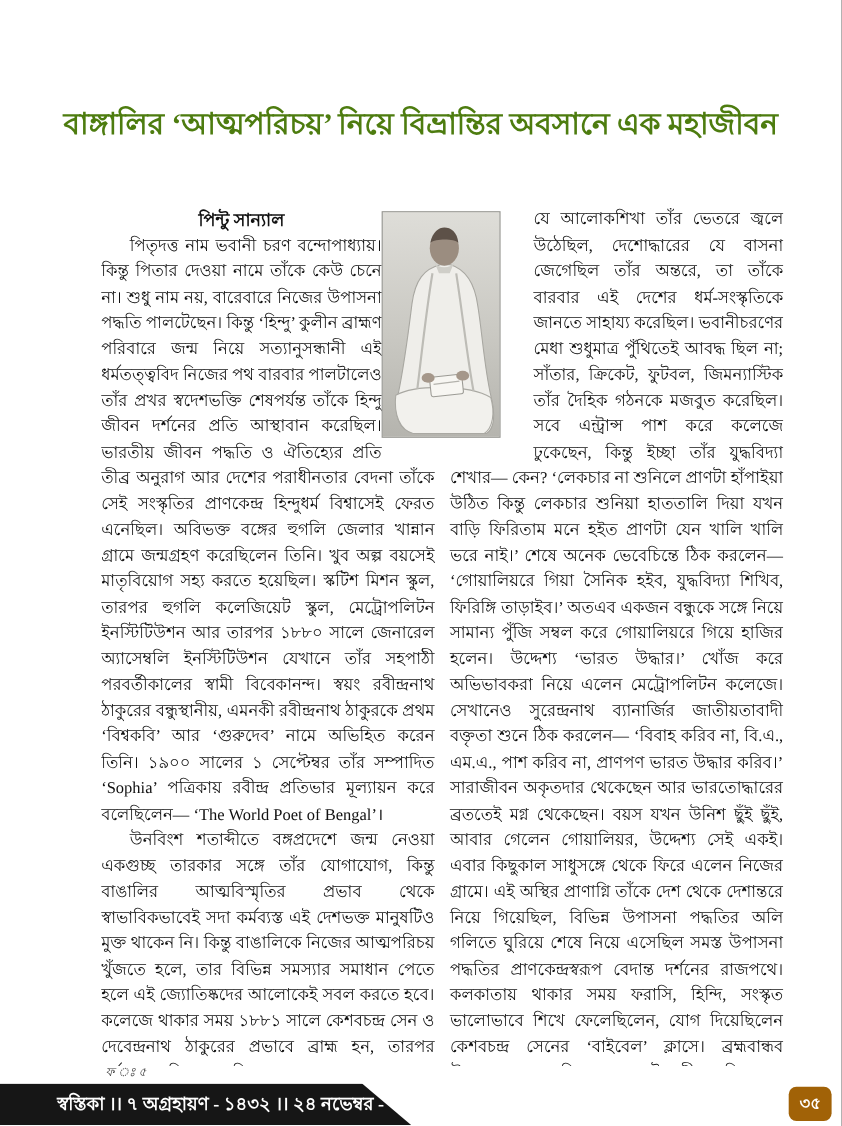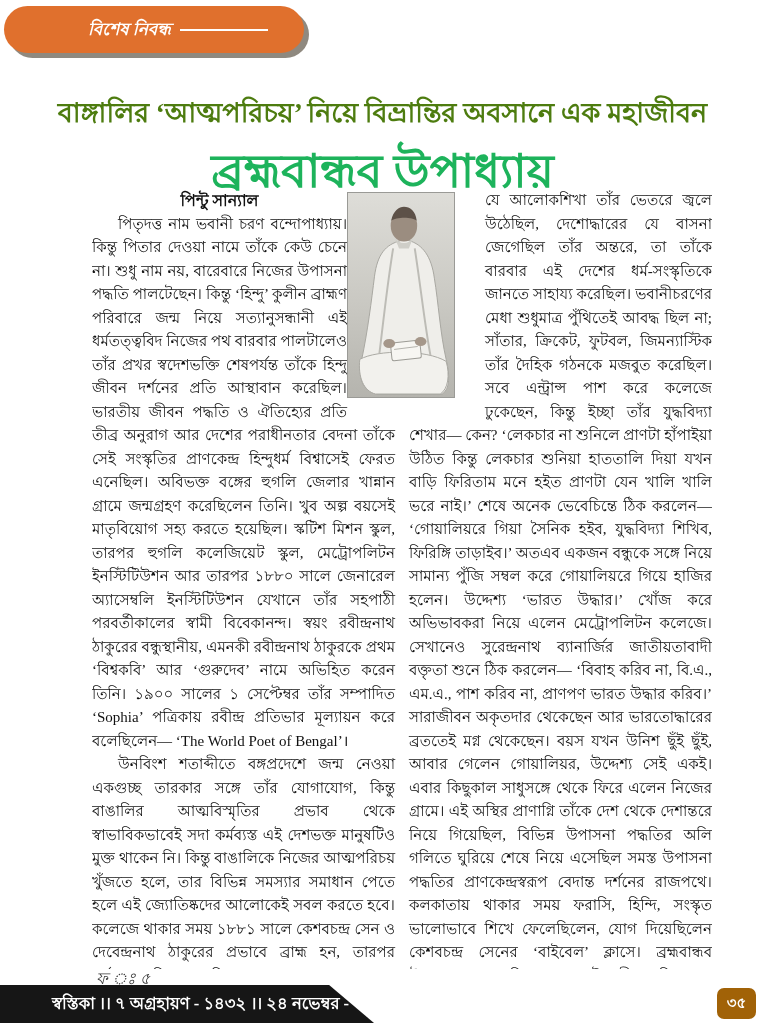--- a/index.html
+++ b/index.html
@@ -48,21 +48,21 @@
   .spacer-left  { float:left;  width:76px; height:216px; }
   
   .photo {
     position:absolute; top:192px; left:347px; width:108px; height:206px;
     border:1px solid #9a9a96; box-sizing:border-box; background:#d7d6d1;
   }
   .photo svg { display:block; width:100%; height:100%; }
   
   .sig-mark {
     position:absolute; top:966px; left:96px;
-    font-size:16px; font-style:italic; color:#3a3a3a;
+    font-size:11px; font-style:italic; color:#3a3a3a;
   }
   .footer-bar {
     position:absolute; top:985px; left:0; width:374px; height:38px;
     background:#161616;
     clip-path:polygon(0 0, 88% 0, 100% 100%, 0 100%);
     display:flex; align-items:center;
   }
   .footer-text {
     color:#ffffff; font-size:16.5px; font-weight:700;
     margin-left:52px; white-space:nowrap;
@@ -72,27 +72,22 @@
     background:#a16207; border-radius:7px; color:#ffffff;
     display:flex; align-items:center; justify-content:center;
     font-size:15px; font-weight:700;
   }
 </style>
 </head>
 <body>
 
 <div class="page">
 
-  <div class="badge">
-    <span class="badge-text">বিশেষ নিবন্ধ</span>
-    <span class="badge-rule"></span>
-  </div>
 
   <div class="title">বাঙ্গালির ‘আত্মপরিচয়’ নিয়ে বিভ্রান্তির অবসানে এক মহাজীবন</div>
-  <div class="subtitle">ব্রহ্মবান্ধব উপাধ্যায়</div>
 
   <div class="body-area">
     <div class="col col-left">
       <div class="spacer-right"></div>
       <div class="author">পিন্টু সান্যাল</div>
       <p>পিতৃদত্ত নাম ভবানী চরণ বন্দোপাধ্যায়। কিন্তু পিতার দেওয়া নামে তাঁকে কেউ চেনে না। শুধু নাম নয়, বারেবারে নিজের উপাসনা পদ্ধতি পালটেছেন। কিন্তু ‘হিন্দু’ কুলীন ব্রাহ্মণ পরিবারে জন্ম নিয়ে সত্যানুসন্ধানী এই ধর্মতত্ত্ববিদ নিজের পথ বারবার পালটালেও তাঁর প্রখর স্বদেশভক্তি শেষপর্যন্ত তাঁকে হিন্দু জীবন দর্শনের প্রতি আস্থাবান করেছিল। ভারতীয় জীবন পদ্ধতি ও ঐতিহ্যের প্রতি তীব্র অনুরাগ আর দেশের পরাধীনতার বেদনা তাঁকে সেই সংস্কৃতির প্রাণকেন্দ্র হিন্দুধর্ম বিশ্বাসেই ফেরত এনেছিল। অবিভক্ত বঙ্গের হুগলি জেলার খান্নান গ্রামে জন্মগ্রহণ করেছিলেন তিনি। খুব অল্প বয়সেই মাতৃবিয়োগ সহ্য করতে হয়েছিল। স্কটিশ মিশন স্কুল, তারপর হুগলি কলেজিয়েট স্কুল, মেট্রোপলিটন ইনস্টিটিউশন আর তারপর ১৮৮০ সালে জেনারেল অ্যাসেম্বলি ইনস্টিটিউশন যেখানে তাঁর সহপাঠী পরবর্তীকালের স্বামী বিবেকানন্দ। স্বয়ং রবীন্দ্রনাথ ঠাকুরের বন্ধুস্থানীয়, এমনকী রবীন্দ্রনাথ ঠাকুরকে প্রথম ‘বিশ্বকবি’ আর ‘গুরুদেব’ নামে অভিহিত করেন তিনি। ১৯০০ সালের ১ সেপ্টেম্বর তাঁর সম্পাদিত ‘Sophia’ পত্রিকায় রবীন্দ্র প্রতিভার মূল্যায়ন করে বলেছিলেন— ‘The World Poet of Bengal’।</p>
       <p>উনবিংশ শতাব্দীতে বঙ্গপ্রদেশে জন্ম নেওয়া একগুচ্ছ তারকার সঙ্গে তাঁর যোগাযোগ, কিন্তু বাঙালির আত্মবিস্মৃতির প্রভাব থেকে স্বাভাবিকভাবেই সদা কর্মব্যস্ত এই দেশভক্ত মানুষটিও মুক্ত থাকেন নি। কিন্তু বাঙালিকে নিজের আত্মপরিচয় খুঁজতে হলে, তার বিভিন্ন সমস্যার সমাধান পেতে হলে এই জ্যোতিষ্কদের আলোকেই সবল করতে হবে। কলেজে থাকার সময় ১৮৮১ সালে কেশবচন্দ্র সেন ও দেবেন্দ্রনাথ ঠাকুরের প্রভাবে ব্রাহ্ম হন, তারপর বর্তমান পাকিস্তানের সিন্ধ প্রদেশের হায়দরাবাদ শহরে একটি ব্রাহ্ম বিদ্যালয়ের শিক্ষক হিসেবে নিযুক্ত হন। ১৮৮৪ সালে কেশবচন্দ্র সেনের দেহত্যাগের পর খ্রিস্টীয় উপাসনাপদ্ধতির প্রতি আকৃষ্ট হয়ে ১৮৯১ সালে ‘ব্যাপটাইজড খ্রিস্টান’ হন, এমনকী বহু বাঙালি শিক্ষিত যুবককেও ‘খ্রিস্টান’ করেন। ১৮৯৪ সালে নতুন নাম গ্রহণ করেন, যে নামে বাঙ্গালি তাঁকে চেনে— ‘ব্রহ্মবান্ধব উপাধ্যায়’ আর নিজেকে ‘খ্রিস্টান সন্ন্যাসী’ হিসেবে ঘোষণা করেন।</p>
 
     </div>
     <div class="col col-right">

